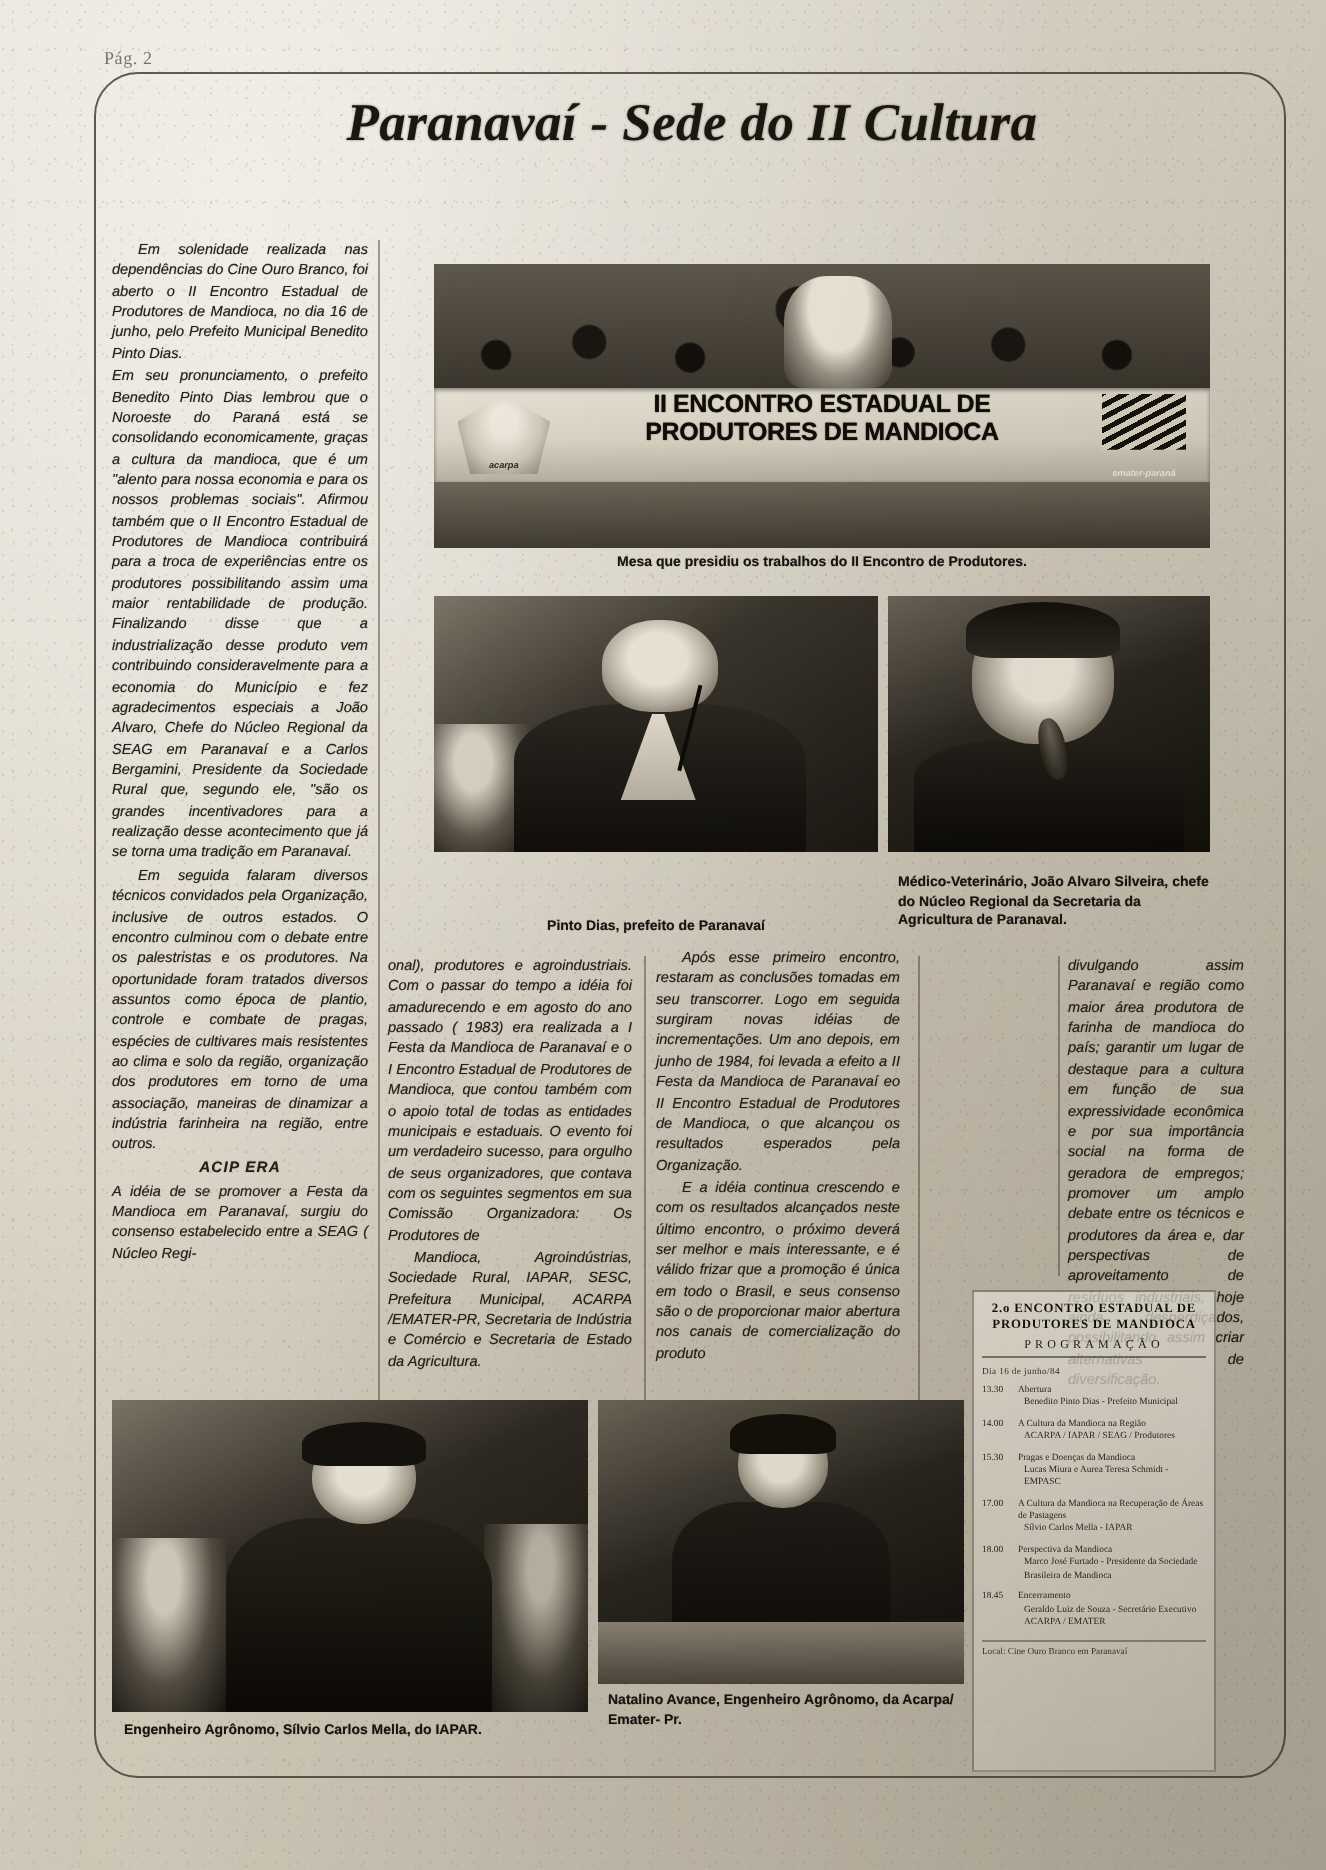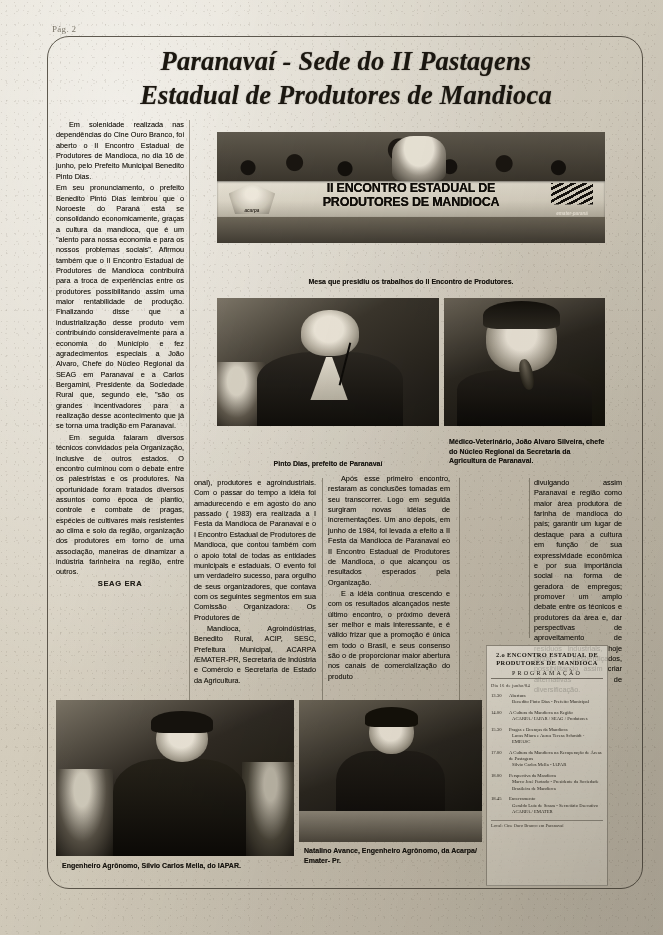--- a/index.html
+++ b/index.html
@@ -68,21 +68,21 @@
 
   
   .col{
     position:absolute;
     font-family:"Liberation Sans",sans-serif;
     font-size:7.3px;line-height:1.42;
     color:#23201a;
     text-align:justify;
     text-shadow:0 0 .5px rgba(40,35,26,.5);
   }
-  .col p{margin:0 0 1px 0;text-indent:13px;}
+  .col p{margin:0 0 1px 0;text-indent:13px;font-style:italic;}
   .col p.noind{text-indent:0;}
   .subhead{
     text-align:center;font-weight:bold;margin:7px 0 6px 0;
     font-size:7.6px;letter-spacing:.6px;text-indent:0 !important;
   }
 
   #c1{left:56px;top:120px;width:128px;}
   #c2{left:194px;top:478px;width:122px;}
   #c3{left:328px;top:474px;width:122px;}
   #c4{left:466px;top:478px;width:62px;}
@@ -95,21 +95,21 @@
   .photo{position:absolute;overflow:hidden;}
   .cap{
     position:absolute;
     font-family:"Liberation Sans",sans-serif;
     font-weight:bold;font-size:7px;line-height:1.38;
     color:#181510;
     text-shadow:0 0 .5px rgba(24,21,16,.5);
   }
 
   
-  #photo-main{left:217px;top:132px;width:388px;height:111px;
+  #photo-main{left:217px;top:132px;width:388px;height:142px;
     background:linear-gradient(180deg,#575145 0%,#2e2a23 22%,#6b6458 52%,#8d877a 72%,#55504a 100%);}
   #photo-main .crowd{
     position:absolute;left:0;top:0;width:100%;height:46%;
     background:
       radial-gradient(circle at 8% 70%, #15120e 7px, transparent 8px),
       radial-gradient(circle at 20% 60%, #191510 8px, transparent 9px),
       radial-gradient(circle at 33% 72%, #13100c 7px, transparent 8px),
       radial-gradient(circle at 47% 35%, #1d1913 11px, transparent 12px),
       radial-gradient(circle at 60% 68%, #16120e 7px, transparent 8px),
       radial-gradient(circle at 74% 62%, #1a1611 8px, transparent 9px),
@@ -301,39 +301,39 @@
 <body>
 
 <div id="paper"></div>
 <div id="grain"></div>
 
 <div id="pagenum">Pág. 2</div>
 
 <div id="frame"></div>
 
 <div id="headline">
-  <span>Paranavaí - Sede do II Pastagens</span>
-  <span class="l2">Estadual de Produtores de Mandioca</span>
+  <span>Paranavaí - Sede do II Cultura</span>
 </div>
 
 <div class="vrule" style="left:189px;top:120px;height:592px;"></div>
 <div class="vrule" style="left:322px;top:478px;height:234px;"></div>
 <div class="vrule" style="left:459px;top:478px;height:234px;"></div>
 <div class="vrule" style="left:529px;top:478px;height:160px;"></div>
 
 <div class="col soft" id="c1">
   <p>Em solenidade realizada nas dependências do Cine Ouro Branco, foi aberto o II Encontro Estadual de Produtores de Mandioca, no dia 16 de junho, pelo Prefeito Municipal Benedito Pinto Dias.</p>
   <p class="noind">Em seu pronunciamento, o prefeito Benedito Pinto Dias lembrou que o Noroeste do Paraná está se consolidando economicamente, graças a cultura da mandioca, que é um "alento para nossa economia e para os nossos problemas sociais". Afirmou também que o II Encontro Estadual de Produtores de Mandioca contribuirá para a troca de experiências entre os produtores possibilitando assim uma maior rentabilidade de produção. Finalizando disse que a industrialização desse produto vem contribuindo consideravelmente para a economia do Município e fez agradecimentos especiais a João Alvaro, Chefe do Núcleo Regional da SEAG em Paranavaí e a Carlos Bergamini, Presidente da Sociedade Rural que, segundo ele, "são os grandes incentivadores para a realização desse acontecimento que já se torna uma tradição em Paranavaí.</p>
   <p>Em seguida falaram diversos técnicos convidados pela Organização, inclusive de outros estados. O encontro culminou com o debate entre os palestristas e os produtores. Na oportunidade foram tratados diversos assuntos como época de plantio, controle e combate de pragas, espécies de cultivares mais resistentes ao clima e solo da região, organização dos produtores em torno de uma associação, maneiras de dinamizar a indústria farinheira na região, entre outros.</p>
-  <p class="subhead">SEAG ERA</p>
+  <p class="subhead">ACIP ERA</p>
+  <p class="noind">A idéia de se promover a Festa da Mandioca em Paranavaí, surgiu do consenso estabelecido entre a SEAG ( Núcleo Regi-</p>
 </div>
 
 <div class="col soft" id="c2">
   <p class="noind">onal), produtores e agroindustriais. Com o passar do tempo a idéia foi amadurecendo e em agosto do ano passado ( 1983) era realizada a I Festa da Mandioca de Paranavaí e o I Encontro Estadual de Produtores de Mandioca, que contou também com o apoio total de todas as entidades municipais e estaduais. O evento foi um verdadeiro sucesso, para orgulho de seus organizadores, que contava com os seguintes segmentos em sua Comissão Organizadora: Os Produtores de</p>
-  <p>Mandioca, Agroindústrias, Benedito Rural, ACIP, SESC, Prefeitura Municipal, ACARPA /EMATER-PR, Secretaria de Indústria e Comércio e Secretaria de Estado da Agricultura.</p>
+  <p>Mandioca, Agroindústrias, Sociedade Rural, IAPAR, SESC, Prefeitura Municipal, ACARPA /EMATER-PR, Secretaria de Indústria e Comércio e Secretaria de Estado da Agricultura.</p>
 </div>
 
 <div class="col soft" id="c3">
   <p>Após esse primeiro encontro, restaram as conclusões tomadas em seu transcorrer. Logo em seguida surgiram novas idéias de incrementações. Um ano depois, em junho de 1984, foi levada a efeito a II Festa da Mandioca de Paranavaí eo II Encontro Estadual de Produtores de Mandioca, o que alcançou os resultados esperados pela Organização.</p>
   <p>E a idéia continua crescendo e com os resultados alcançados neste último encontro, o próximo deverá ser melhor e mais interessante, e é válido frizar que a promoção é única em todo o Brasil, e seus consenso são o de proporcionar maior abertura nos canais de comercialização do produto</p>
 </div>
 
 <div class="col soft" id="c4"></div>
 
 <div class="col soft" id="c5">

